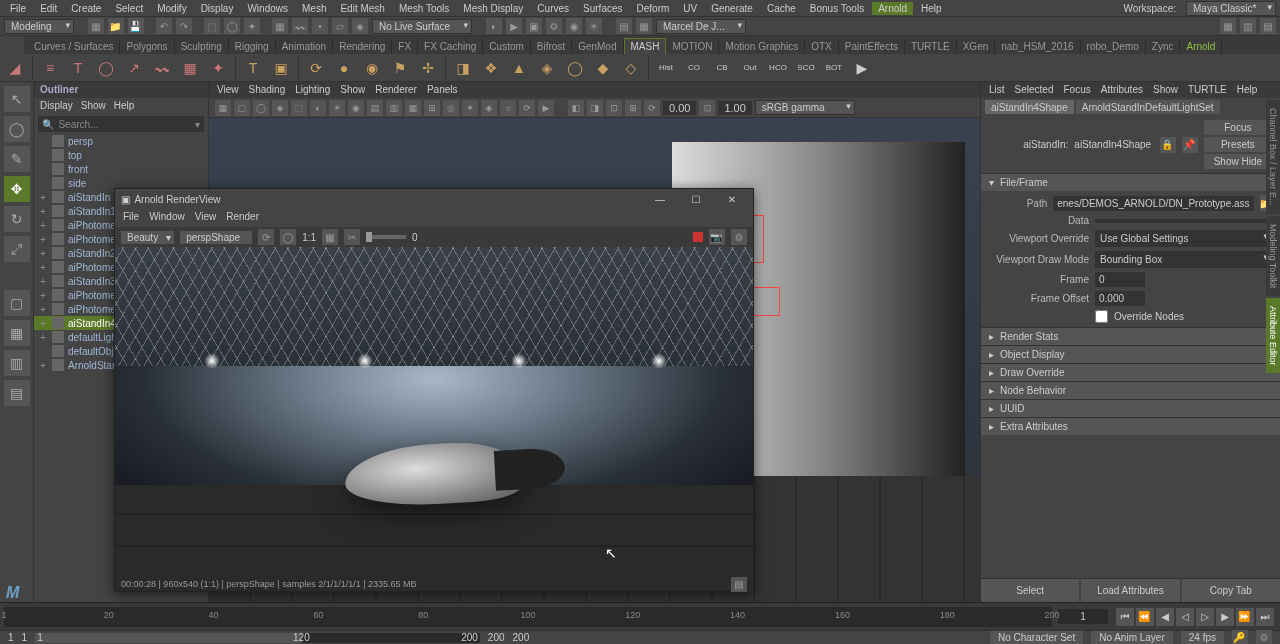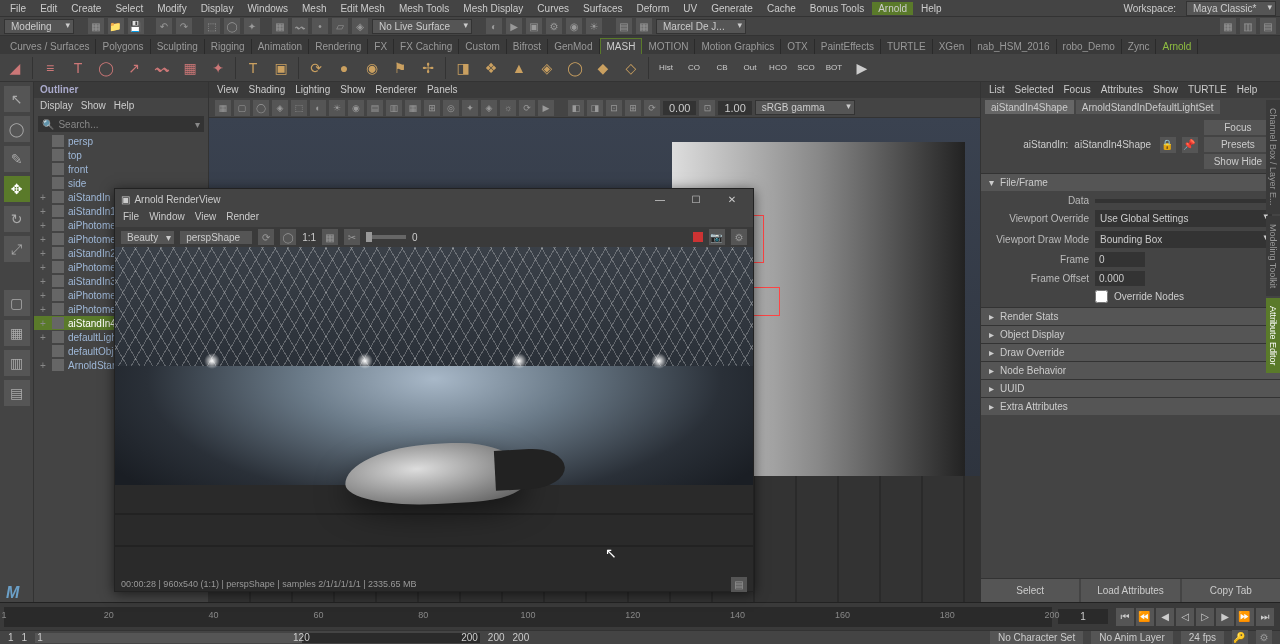--- a/index.html
+++ b/index.html
@@ -11,21 +11,21 @@
 .menubar .mi.hl { background: #5a7a2a; }
 .workspace { margin-left: auto; font-size: 10px; display: flex; align-items: center; gap: 10px; }
 
 
 .shelfrow { height: 20px; background: #444; border-top: 1px solid #333; border-bottom: 1px solid #333; display: flex; align-items: center; padding: 0 4px; gap: 4px; }
 .dropdown { background: #555; border: 1px solid #333; padding: 1px 16px 1px 6px; font-size: 10px; position: relative; }
 .dropdown::after { content: "▾"; position: absolute; right: 3px; top: 0; font-size: 9px; }
 .iconbtn { width: 16px; height: 16px; background: #555; display: inline-flex; align-items: center; justify-content: center; font-size: 10px; color: #999; }
 
 
-.moduletabs { height: 18px; background: #3a3a3a; display: flex; align-items: flex-end; padding: 0 4px; font-size: 10px; }
+.moduletabs { height: 18px; background: #3a3a3a; display: flex; align-items: flex-end; padding: 0 4px; font-size: 10px; margin-left: 24px; }
 .moduletabs .tab { padding: 2px 6px; background: #3a3a3a; color: #999; cursor: pointer; border-right: 1px solid #2a2a2a; }
 .moduletabs .tab.sel { background: #444; color: #ccc; border: 1px solid #5a7a2a; border-bottom: none; }
 .moduletabs .tab.hl2 { color: #8fbf40; }
 
 
 .bigshelf { height: 28px; background: #444; display: flex; align-items: center; padding: 2px 4px; gap: 6px; border-bottom: 1px solid #333; }
 .bigshelf .shelficon { width: 22px; height: 22px; display: flex; align-items: center; justify-content: center; font-size: 14px; }
 .bigshelf .sep { width: 1px; height: 22px; background: #333; }
 
 
@@ -435,20 +435,25 @@
         <span class="hb">Show  Hide</span>
       </div>
     </div>
     <div class="section">
       <div class="sechdr">
         <span>▾</span>
         <span>File/Frame</span>
       </div>
       <div class="secbody">
         <div class="attrrow">
+            <span class="albl">Path</span>
+            <span class="aval">enes/DEMOS_ARNOLD/DN_Prototype.ass</span>
+            <span class="iconbtn">📁</span>
+          </div>
+        <div class="attrrow">
             <span class="albl">Data</span>
             <span class="aval"></span>
           </div>
         <div class="attrrow">
             <span class="albl">Viewport Override</span>
             <span class="aval dropdown">Use Global Settings</span>
           </div>
         <div class="attrrow">
             <span class="albl">Viewport Draw Mode</span>
             <span class="aval dropdown">Bounding Box</span>

